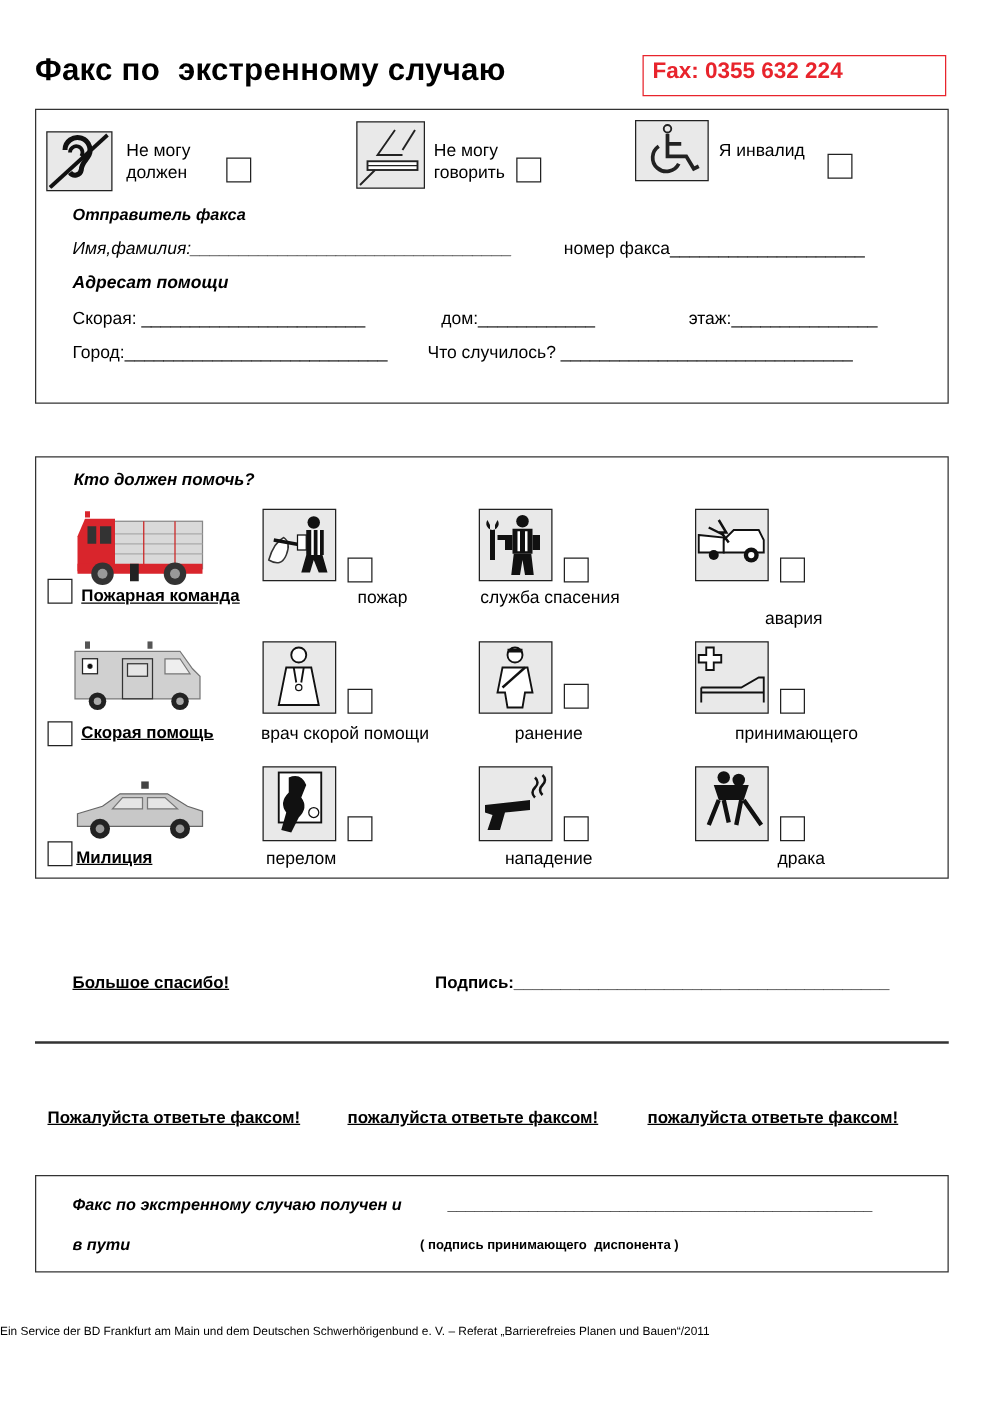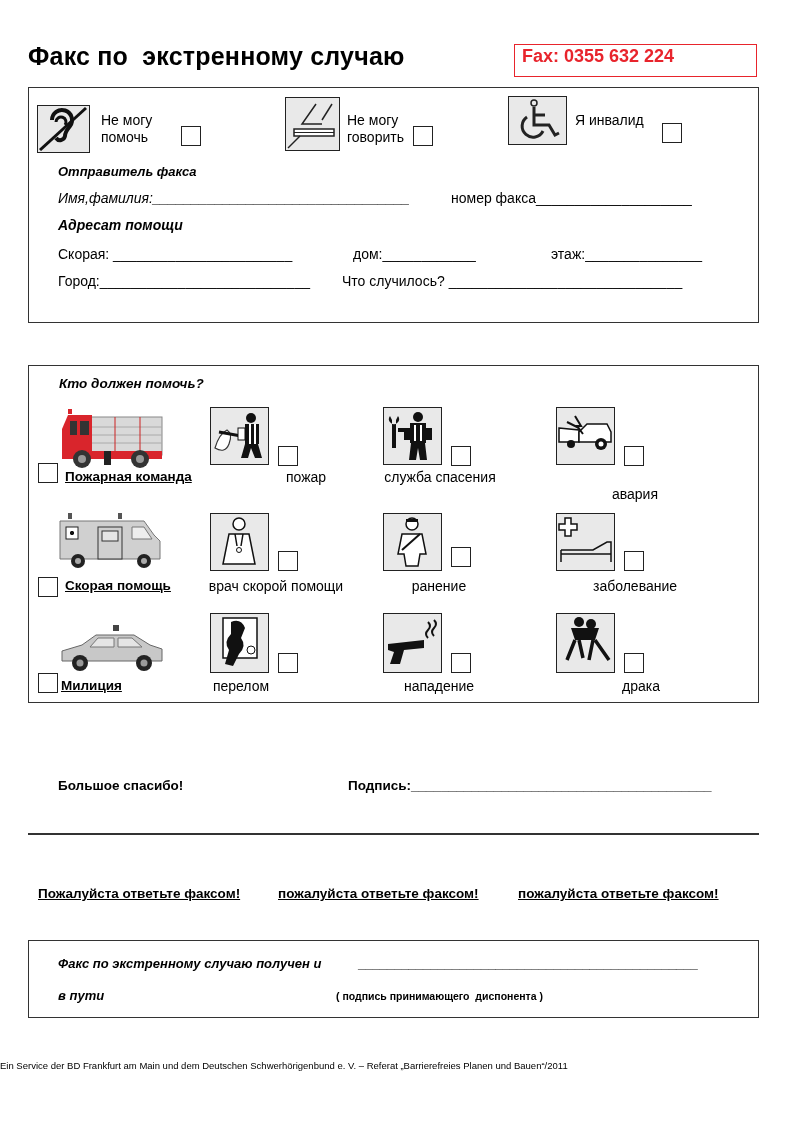--- a/index.html
+++ b/index.html
@@ -30,21 +30,21 @@
 <div class="abs box box1"></div>
 
 <div class="pict" style="left:37px;top:105px;width:53px;height:48px;">
   <svg width="50" height="45" viewBox="0 0 50 45">
     <path d="M14 14 a10 10 0 1 1 18 6 c-3 4 -5 6 -5 10 a5 5 0 0 1 -9 2" fill="none" stroke="#111" stroke-width="4"></path>
     <path d="M18 16 a5 5 0 1 1 9 3" fill="none" stroke="#111" stroke-width="3"></path>
     <line x1="2" y1="44" x2="48" y2="2" stroke="#111" stroke-width="3"></line>
   </svg>
 </div>
 <div class="t" style="left:101px;top:112px;">Не могу</div>
-<div class="t" style="left:101px;top:129px;">помочь</div>
+<div class="t" style="left:101px;top:129px;">должен</div>
 <div class="cb" style="left:181px;top:126px;"></div>
 
 <div class="pict" style="left:285px;top:97px;width:55px;height:54px;">
   <svg width="52" height="51" viewBox="0 0 52 51">
     <path d="M30 6 L16 26 L36 26" fill="none" stroke="#222" stroke-width="1.5"></path>
     <path d="M46 6 L36 22" fill="none" stroke="#222" stroke-width="1.5"></path>
     <rect x="8" y="31" width="40" height="7" fill="#fff" stroke="#222" stroke-width="1.5"></rect>
     <line x1="8" y1="34.5" x2="48" y2="34.5" stroke="#222" stroke-width="1"></line>
     <line x1="2" y1="50" x2="14" y2="38" stroke="#222" stroke-width="1.5"></line>
   </svg>
@@ -186,21 +186,21 @@
 <div class="cb" style="left:451px;top:547px;"></div>
 <div class="lbl" style="left:400px;top:578px;width:78px;">ранение</div>
 
 <div class="pict" style="left:556px;top:513px;width:59px;height:58px;">
   <svg width="56" height="55" viewBox="0 0 56 55">
     <path d="M8 4 h6 v6 h6 v6 h-6 v6 h-6 v-6 h-6 v-6 h6z" fill="#fff" stroke="#111" stroke-width="1.5"></path>
     <path d="M4 36 L36 36 L50 28 L54 28 L54 48 M4 36 L4 48 M4 40 L54 40" fill="none" stroke="#111" stroke-width="1.5"></path>
   </svg>
 </div>
 <div class="cb" style="left:624px;top:551px;"></div>
-<div class="lbl" style="left:588px;top:578px;width:94px;">заболевание</div>
+<div class="lbl" style="left:588px;top:578px;width:94px;">принимающего</div>
 
 <div class="abs" style="left:58px;top:625px;width:108px;height:50px;">
   <svg width="108" height="50" viewBox="0 0 108 50">
     <rect x="55" y="0" width="6" height="6" fill="#444"></rect>
     <path d="M4 26 L24 20 L38 10 L76 10 L92 20 L104 24 L104 36 L4 36Z" fill="#c8c8c8" stroke="#666"></path>
     <path d="M40 13 L56 13 L56 22 L32 22Z" fill="#e5e5e5" stroke="#777"></path>
     <path d="M60 13 L74 13 L84 22 L60 22Z" fill="#e5e5e5" stroke="#777"></path>
     <circle cx="22" cy="38" r="8" fill="#222"></circle>
       <circle cx="22" cy="38" r="3.5" fill="#999"></circle>
     <circle cx="86" cy="38" r="8" fill="#222"></circle>
@@ -233,21 +233,21 @@
   <svg width="56" height="57" viewBox="0 0 56 57">
     <circle cx="22" cy="8" r="5" fill="#111"></circle>
     <circle cx="34" cy="10" r="5" fill="#111"></circle>
     <path d="M14 14 L42 14 L38 26 L18 26Z" fill="#111"></path>
     <path d="M18 26 L10 46 M22 26 L26 44 M36 26 L32 46 M38 26 L52 46" stroke="#111" stroke-width="3.5"></path>
   </svg>
 </div>
 <div class="cb" style="left:624px;top:653px;"></div>
 <div class="lbl" style="left:600px;top:678px;width:82px;">драка</div>
 
-<div class="t" style="left:58px;top:778px;font-weight:bold;font-size:13.5px;">Большое спасибо!</div>
+<div class="t" style="left:58px;top:778px;font-weight:bold;font-size:13.5px;text-decoration:underline;">Большое спасибо!</div>
 <div class="t" style="left:348px;top:778px;font-weight:bold;font-size:13.5px;">Подпись:________________________________________</div>
 
 <div class="abs hr"></div>
 
 <div class="t" style="left:38px;top:886px;font-weight:bold;font-size:13.5px;text-decoration:underline;">Пожалуйста ответьте факсом!</div>
 <div class="t" style="left:278px;top:886px;font-weight:bold;font-size:13.5px;text-decoration:underline;">пожалуйста ответьте факсом!</div>
 <div class="t" style="left:518px;top:886px;font-weight:bold;font-size:13.5px;text-decoration:underline;">пожалуйста ответьте факсом!</div>
 
 <div class="abs box box3"></div>
 <div class="ti" style="left:58px;top:956px;font-size:13px;">Факс по экстренному случаю получен и</div>

